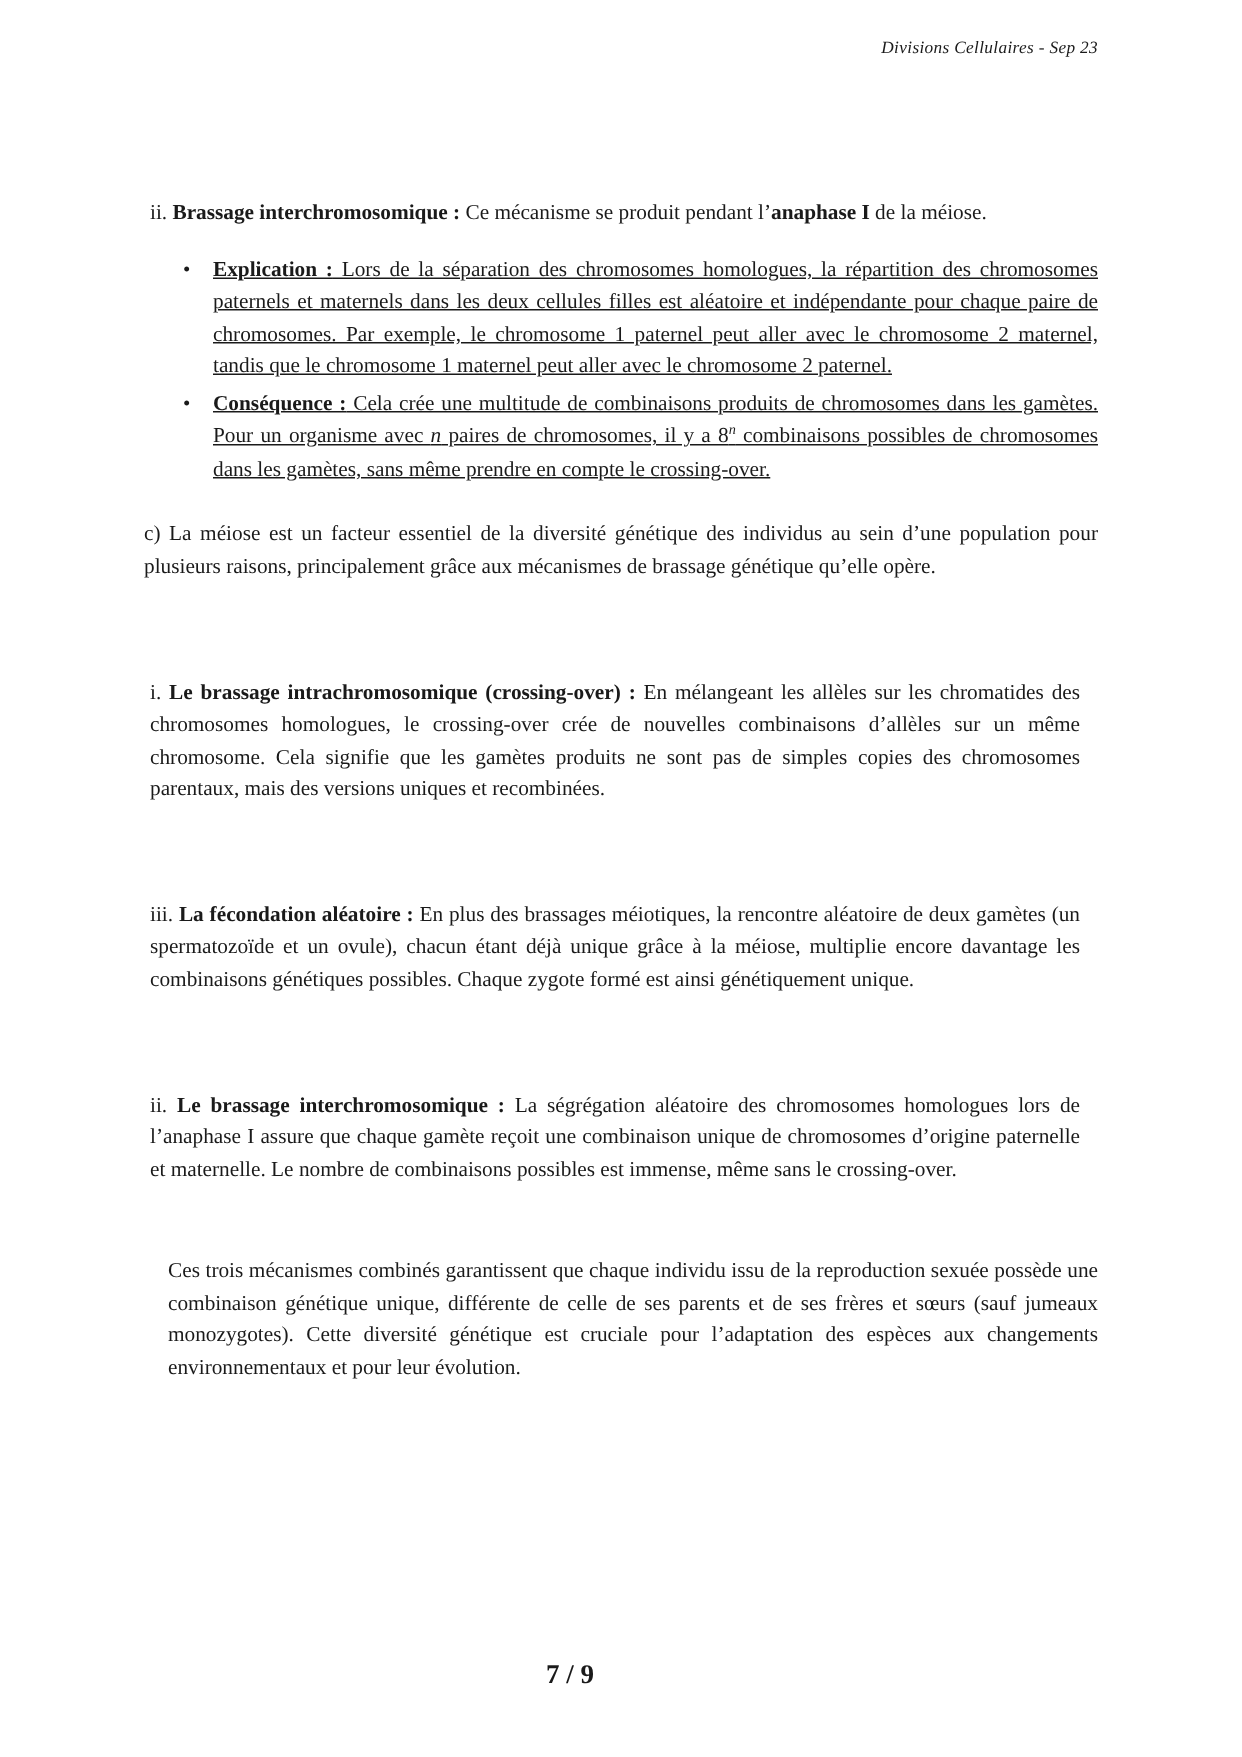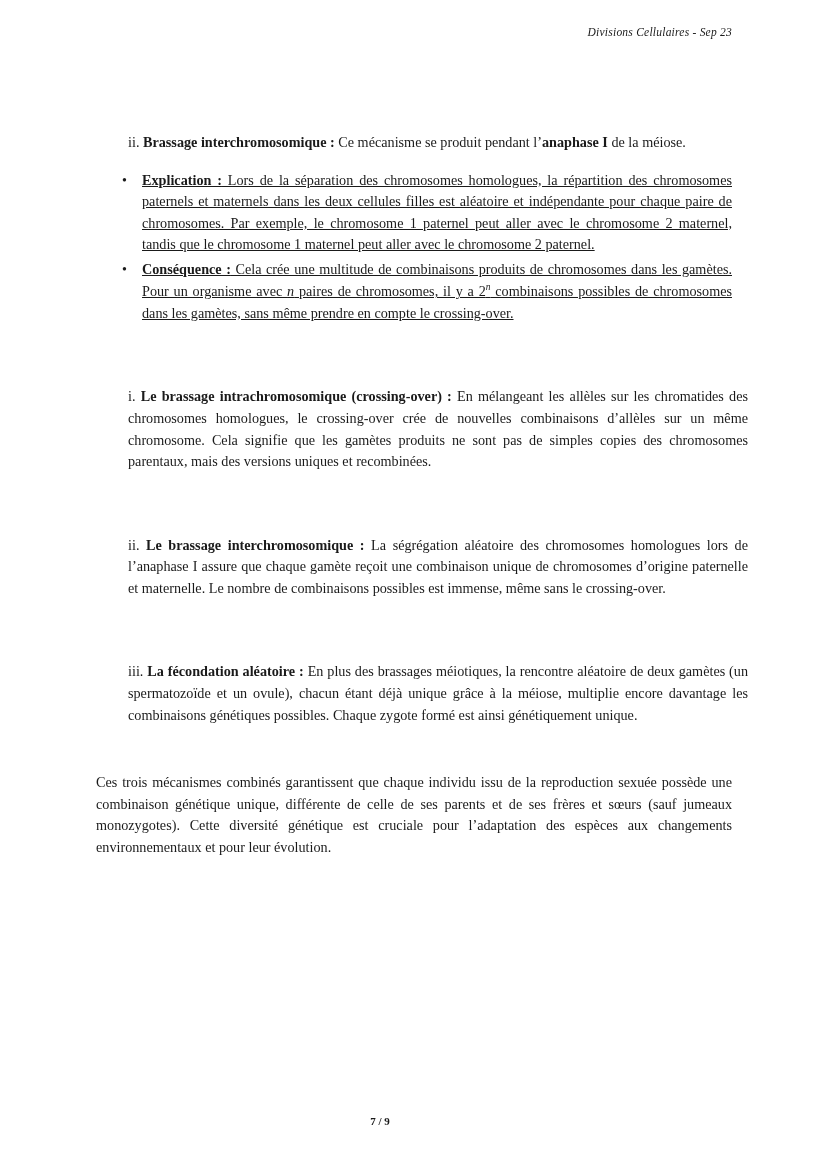--- a/index.html
+++ b/index.html
@@ -38,25 +38,25 @@
     width: 636px;
   }
   p {
     margin: 0;
     font-size: 14.2px;
     line-height: 1.52;
     text-align: justify;
     text-justify: inter-word;
   }
   .indent {
-    margin-left: 32px;
+    margin-left: 4px;
     width: 620px;
   }
   .para-gap-md { margin-top: 22px; }
-  .para-gap-lg { margin-top: 46px; }
+  .para-gap-lg { margin-top: 46px; margin-left: 16px; }
   .para-gap-xl { margin-top: 62px; }
   b, .bold { font-weight: bold; }
   ul.bullets {
     margin: 16px 0 0 0;
     padding: 0;
     list-style: none;
     margin-left: 24px;
     width: 612px;
   }
   ul.bullets li {
@@ -83,47 +83,48 @@
     font-size: 9.5px;
     vertical-align: super;
     font-style: italic;
   }
   .footer {
     position: absolute;
     bottom: 44px;
     left: 0;
     width: 760px;
     text-align: center;
-    font-size: 11px;
+    font-size: 18px;
     font-weight: bold;
     color: #1a1a1a;
   }
 </style>
 </head>
 <body>
 
 <div class="page">
 
   <div class="header">Divisions Cellulaires - Sep 23</div>
 
   <div class="content">
 
     <p class="indent"><span>ii.</span> <b>Brassage interchromosomique :</b><span> Ce mécanisme se produit pendant l’</span><b>anaphase I</b><span> de la méiose.</span></p>
 
     <ul class="bullets">
       <li><b>Explication :</b><span> Lors de la séparation des chromosomes homologues, la répartition des chromosomes paternels et maternels dans les deux cellules filles est aléatoire et indépendante pour chaque paire de chromosomes. Par exemple, le chromosome 1 paternel peut aller avec le chromosome 2 maternel, tandis que le chromosome 1 maternel peut aller avec le chromosome 2 paternel.</span></li>
-      <li><b>Conséquence :</b><span> Cela crée une multitude de combinaisons produits de chromosomes dans les gamètes. Pour un organisme avec </span><span class="math-i">n</span><span> paires de chromosomes, il y a 2</span><span class="sup">n</span><span> combinaisons possibles de chromosomes dans les gamètes, sans même prendre en compte le crossing-over.</span></li>
+      <li><b>Conséquence :</b><span> Cela crée une multitude de combinaisons produits de chromosomes dans les gamètes. Pour un organisme avec </span><span class="math-i">n</span><span> paires de chromosomes, il y a 8</span><span class="sup">n</span><span> combinaisons possibles de chromosomes dans les gamètes, sans même prendre en compte le crossing-over.</span></li>
     </ul>
 
+    <p class="para-gap-md">c) La méiose est un facteur essentiel de la diversité génétique des individus au sein d’une population pour plusieurs raisons, principalement grâce aux mécanismes de brassage génétique qu’elle opère.</p>
 
     <p class="indent para-gap-xl"><span>i.</span> <b>Le brassage intrachromosomique (crossing-over) :</b><span> En mélangeant les allèles sur les chromatides des chromosomes homologues, le crossing-over crée de nouvelles combinaisons d’allèles sur un même chromosome. Cela signifie que les gamètes produits ne sont pas de simples copies des chromosomes parentaux, mais des versions uniques et recombinées.</span></p>
 
+    <p class="indent para-gap-xl"><span>iii.</span> <b>La fécondation aléatoire :</b><span> En plus des brassages méiotiques, la rencontre aléatoire de deux gamètes (un spermatozoïde et un ovule), chacun étant déjà unique grâce à la méiose, multiplie encore davantage les combinaisons génétiques possibles. Chaque zygote formé est ainsi génétiquement unique.</span></p>
+
     <p class="indent para-gap-xl"><span>ii.</span> <b>Le brassage interchromosomique :</b><span> La ségrégation aléatoire des chromosomes homologues lors de l’anaphase I assure que chaque gamète reçoit une combinaison unique de chromosomes d’origine paternelle et maternelle. Le nombre de combinaisons possibles est immense, même sans le crossing-over.</span></p>
-
-    <p class="indent para-gap-xl"><span>iii.</span> <b>La fécondation aléatoire :</b><span> En plus des brassages méiotiques, la rencontre aléatoire de deux gamètes (un spermatozoïde et un ovule), chacun étant déjà unique grâce à la méiose, multiplie encore davantage les combinaisons génétiques possibles. Chaque zygote formé est ainsi génétiquement unique.</span></p>
 
     <p class="para-gap-lg">Ces trois mécanismes combinés garantissent que chaque individu issu de la reproduction sexuée possède une combinaison génétique unique, différente de celle de ses parents et de ses frères et sœurs (sauf jumeaux monozygotes). Cette diversité génétique est cruciale pour l’adaptation des espèces aux changements environnementaux et pour leur évolution.</p>
 
   </div>
 
   <div class="footer">7 / 9</div>
 
 </div>
 
 </body></html>

